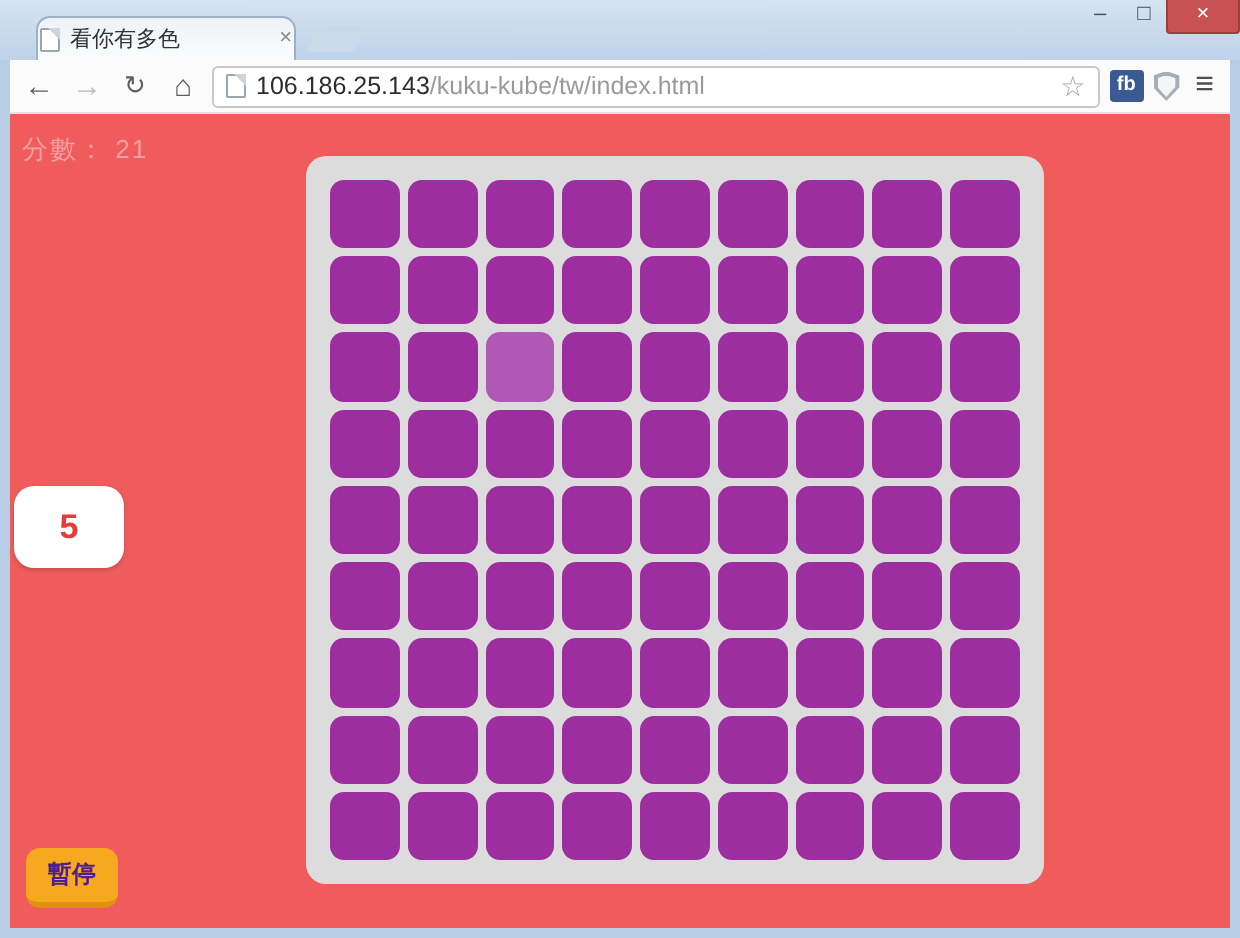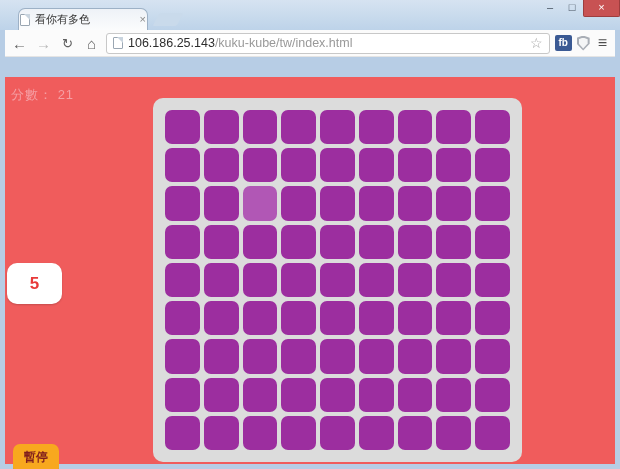--- a/index.html
+++ b/index.html
@@ -64,21 +64,21 @@
     background:#fff; border-radius:10px;
     box-shadow:0 1px 2px rgba(0,0,0,.18);
     display:flex; align-items:center; justify-content:center;
     font-size:17px; font-weight:bold; color:#e83a3a; }
   .board { position:absolute; left:148px; top:21px; width:369px; height:364px;
     background:#dcdcdc; border-radius:10px; padding:12px;
     display:grid; gap:4px; }
   .cell { border-radius:7px; }
   .pause { position:absolute; left:8px; top:367px; width:46px; height:30px;
     background:#f8a81e; border:none; border-bottom:3px solid #df920e;
-    border-radius:7px; color:#7f1d1d; font-size:12px; font-weight:bold;
+    border-radius:7px; color:#4c1d95; font-size:12px; font-weight:bold;
     font-family:inherit; cursor:pointer; }
 </style>
 </head>
 <body>
 
 <div class="window">
 
   <div class="titlebar">
     <div class="tab">
       <span class="doc-icon"></span>
@@ -101,21 +101,21 @@
     <div class="addressbar">
       <span class="doc-icon"></span>
       <span class="url"><span>106.186.25.143</span><span class="path">/kuku-kube/tw/index.html</span></span>
       <span class="star">☆</span>
     </div>
     <span class="fb-badge">fb</span>
     <span class="shield"></span>
     <span class="menu-icon">≡</span>
   </div>
 
-  <div class="content" style="background: rgb(240, 92, 92); margin-top: 20px;">
+  <div class="content" style="background: rgb(240, 92, 92);">
     <div class="score" style="color: rgb(245, 159, 164);"><span>分數：</span> <span>21</span></div>
     <div class="timer" style="color: rgb(232, 58, 58);">5</div>
     <div class="board" style="background: rgb(220, 220, 220); grid-template-columns: repeat(9, 1fr);">
         <div class="cell" style="background: rgb(156, 46, 159);"></div>
         <div class="cell" style="background: rgb(156, 46, 159);"></div>
         <div class="cell" style="background: rgb(156, 46, 159);"></div>
         <div class="cell" style="background: rgb(156, 46, 159);"></div>
         <div class="cell" style="background: rgb(156, 46, 159);"></div>
         <div class="cell" style="background: rgb(156, 46, 159);"></div>
         <div class="cell" style="background: rgb(156, 46, 159);"></div>

